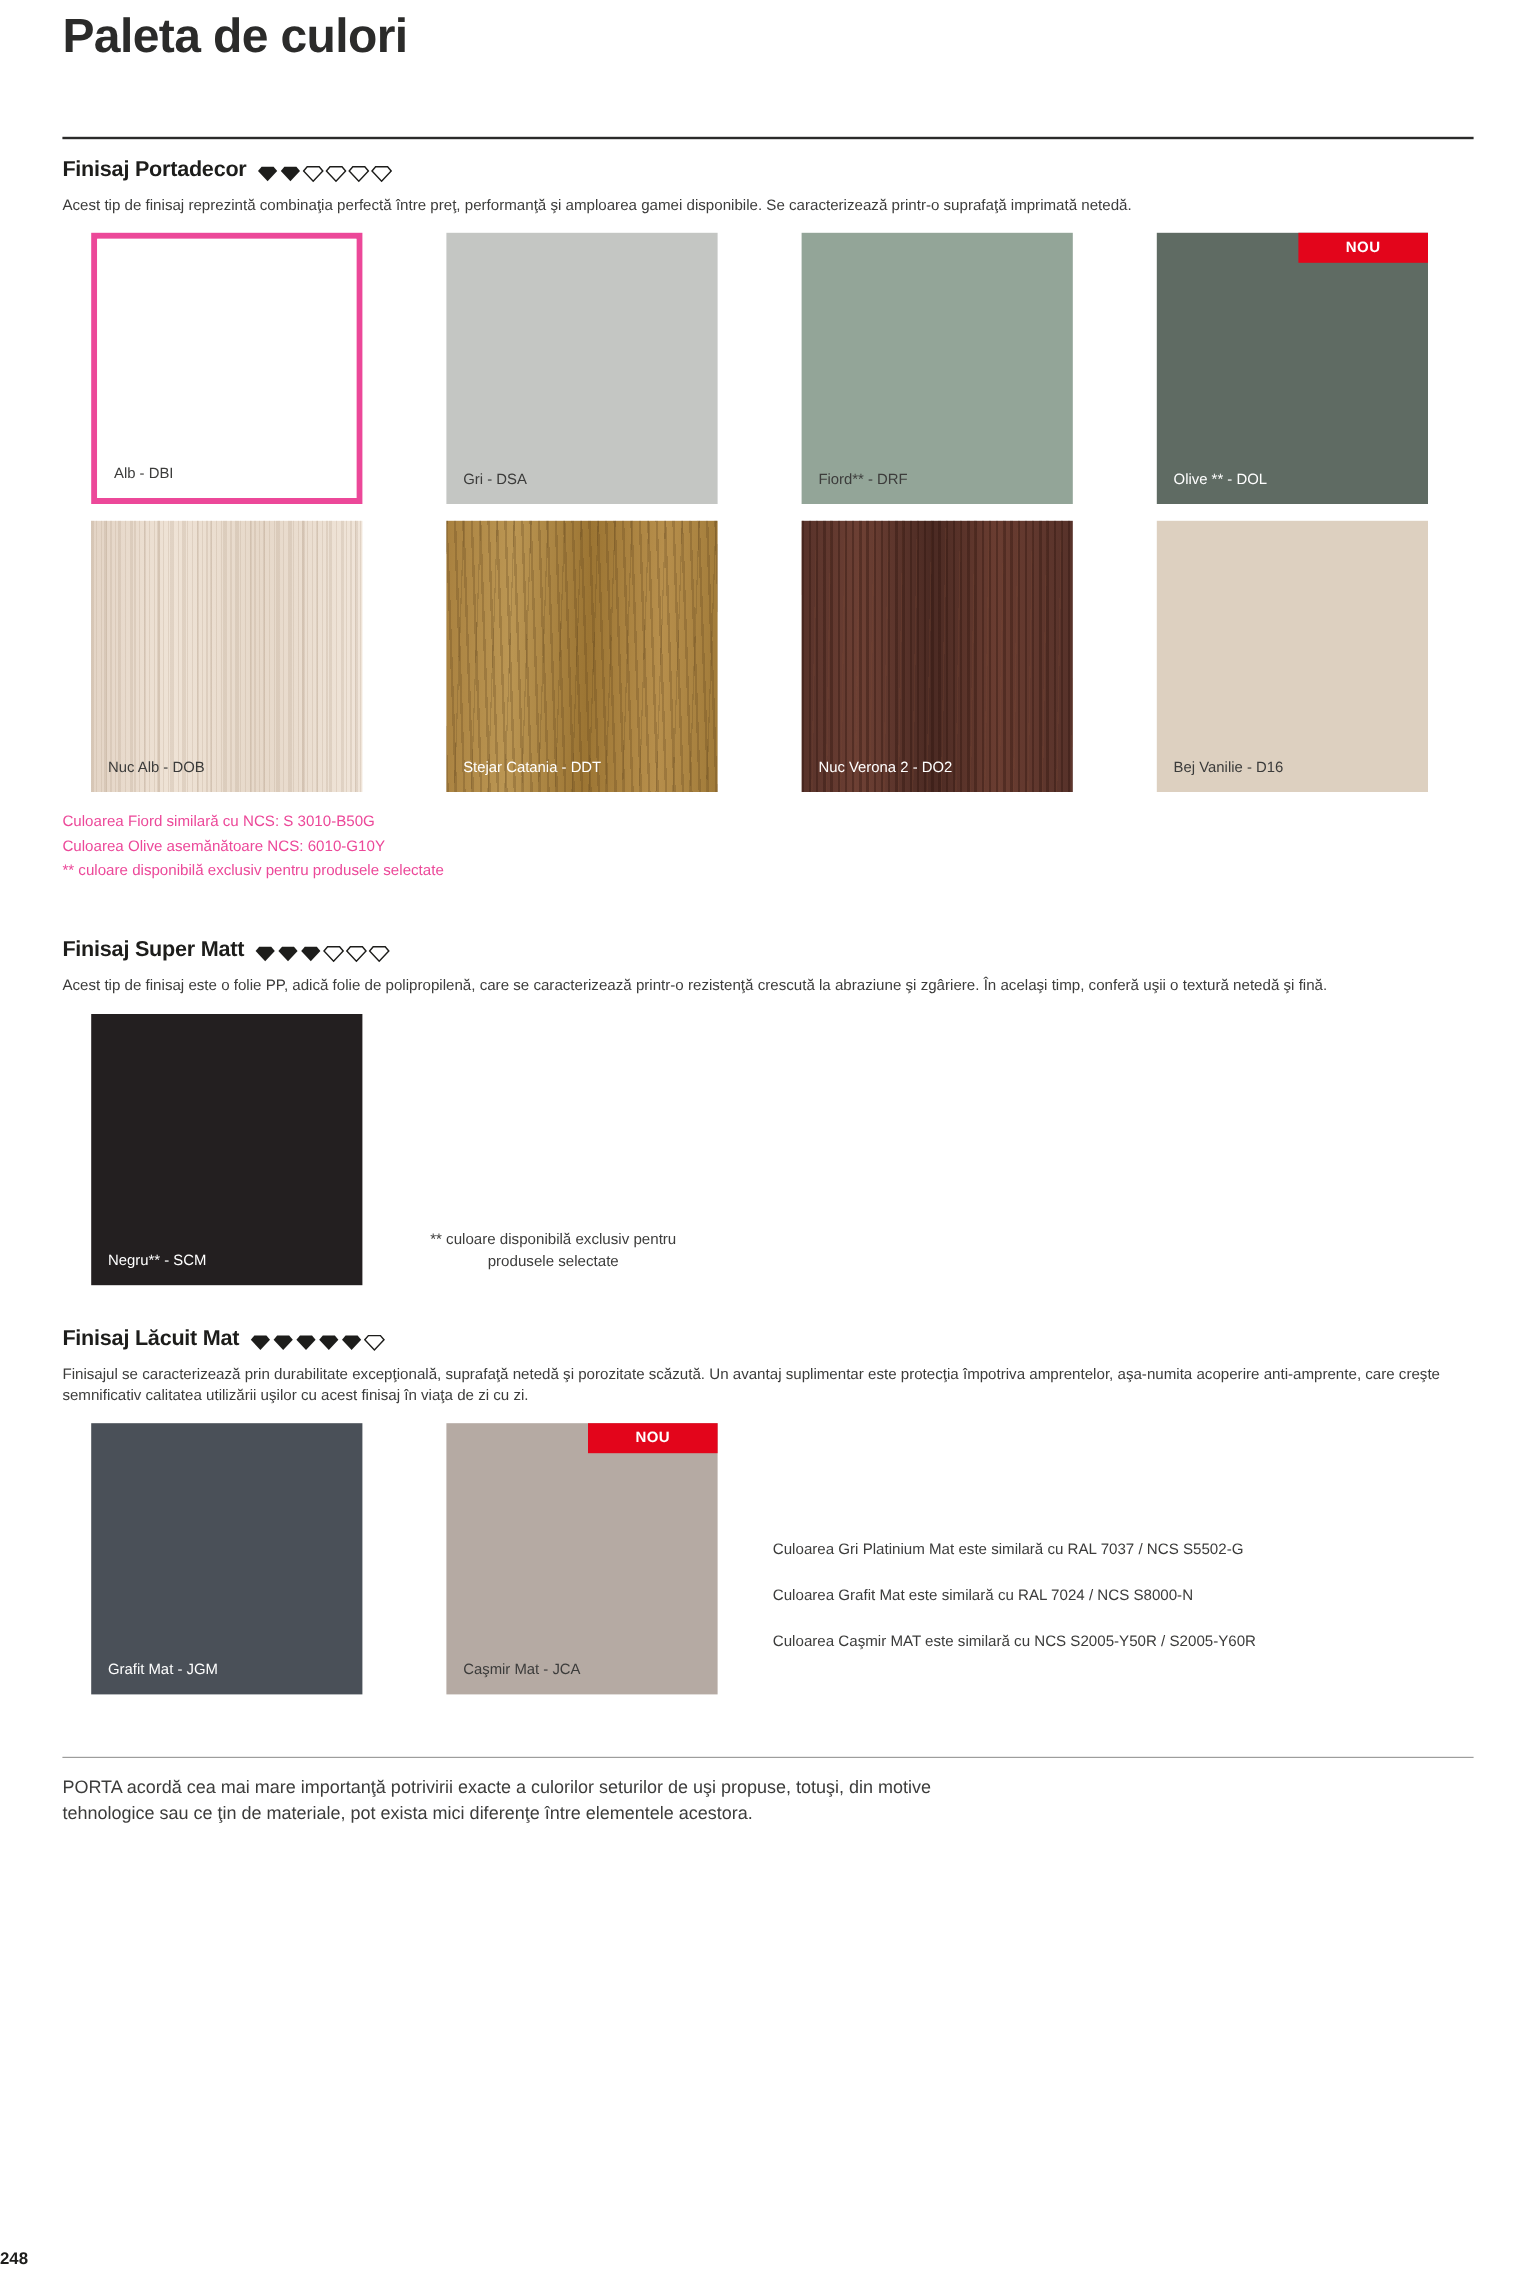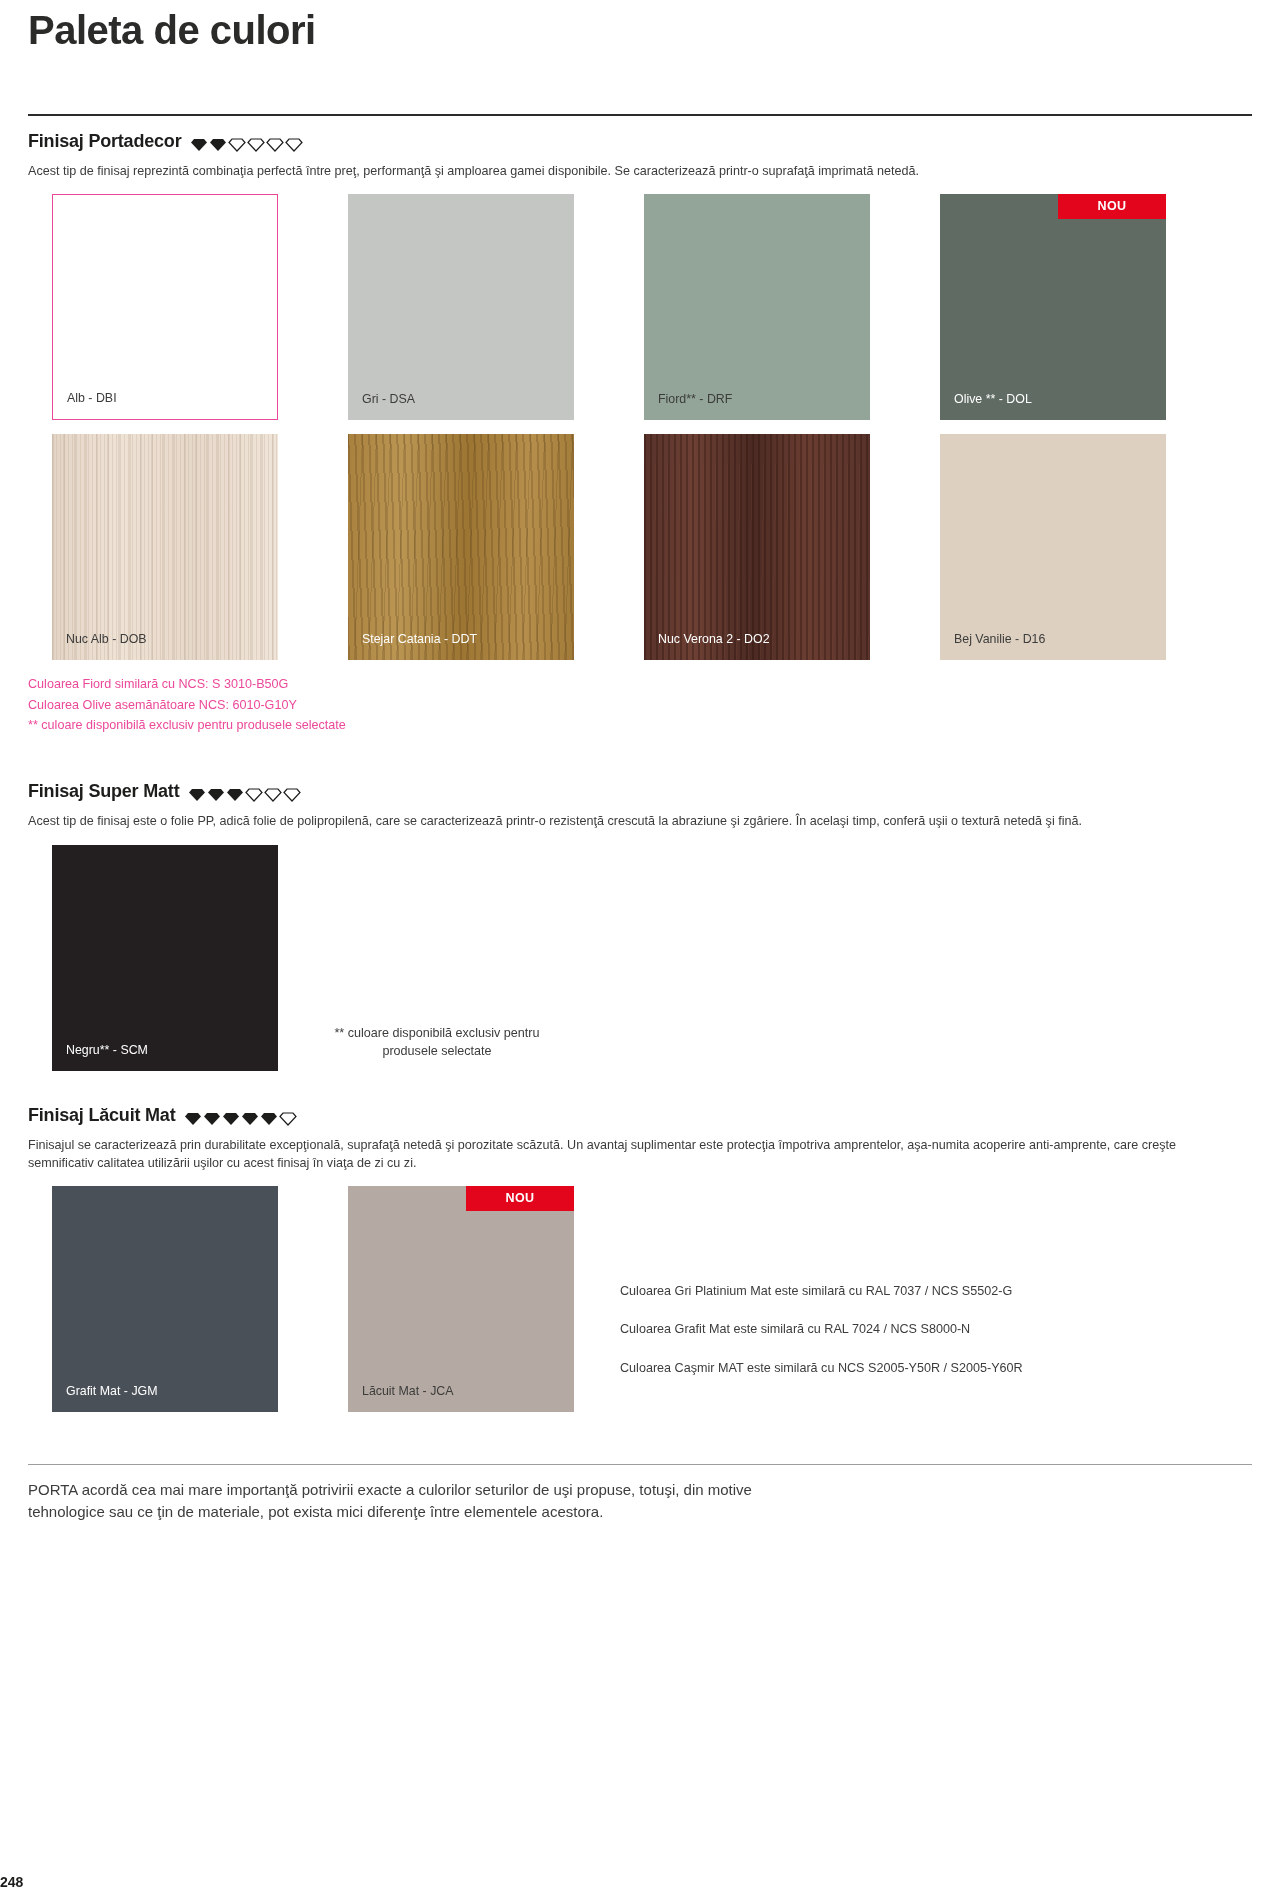--- a/index.html
+++ b/index.html
@@ -4,21 +4,21 @@
 <style>
   * { box-sizing: border-box; margin: 0; padding: 0; }
   html, body {
     width: 1280px;
     height: 1902px;
     background: #ffffff;
     font-family: "Liberation Sans", sans-serif;
     color: #3c3c3b;
     overflow: hidden;
   }
-  .page { position: relative; width: 1280px; height: 1902px; padding: 0 28px; }
+  .page { position: relative; width: 1280px; height: 1902px; padding: 0 52px; }
 
   
   .page-title {
     font-size: 40px;
     font-weight: bold;
     letter-spacing: -0.5px;
     color: #2b2b2a;
     padding-top: 8px;
     line-height: 1.1;
   }
@@ -60,21 +60,21 @@
   }
   .swatch-label {
     position: absolute;
     left: 14px;
     bottom: 14px;
     font-size: 12.4px;
     color: #3c3c3b;
     white-space: nowrap;
   }
   .swatch-label.light { color: #ffffff; }
-  .swatch.bordered { border: 1px solid #ec4899; }
+  .swatch.bordered { border: 5px solid #ec4899; }
 
   .nou-badge {
     position: absolute;
     top: 0;
     right: 0;
     background: #e3051b;
     color: #ffffff;
     font-size: 12.5px;
     font-weight: bold;
     letter-spacing: 0.4px;
@@ -316,21 +316,21 @@
   <p class="section-desc">Finisajul se caracterizează prin durabilitate excepţională, suprafaţă netedă şi porozitate scăzută. Un avantaj suplimentar este protecţia împotriva amprentelor, aşa-numita acoperire anti-amprente, care creşte semnificativ calitatea utilizării uşilor cu acest finisaj în viaţa de zi cu zi.</p>
 
   <div class="lm-wrap">
     <div class="swatch">
       <div class="fill-grafit"></div>
       <span class="swatch-label light">Grafit Mat - JGM</span>
     </div>
     <div class="swatch">
       <div class="fill-casmir"></div>
       <span class="nou-badge">NOU</span>
-      <span class="swatch-label">Lăcuit Mat - JCA</span>
+      <span class="swatch-label">Caşmir Mat - JCA</span>
     </div>
     <div class="lm-notes">
       <p>Culoarea Gri Platinium Mat este similară cu RAL 7037 / NCS S5502-G</p>
       <p>Culoarea Grafit Mat este similară cu RAL 7024 / NCS S8000-N</p>
       <p>Culoarea Caşmir MAT este similară cu NCS S2005-Y50R / S2005-Y60R</p>
     </div>
   </div>
 
   <div class="footer-rule"></div>
   <p class="footer-note">PORTA acordă cea mai mare importanţă potrivirii exacte a culorilor seturilor de uşi propuse, totuşi, din motive tehnologice sau ce ţin de materiale, pot exista mici diferenţe între elementele acestora.</p>

